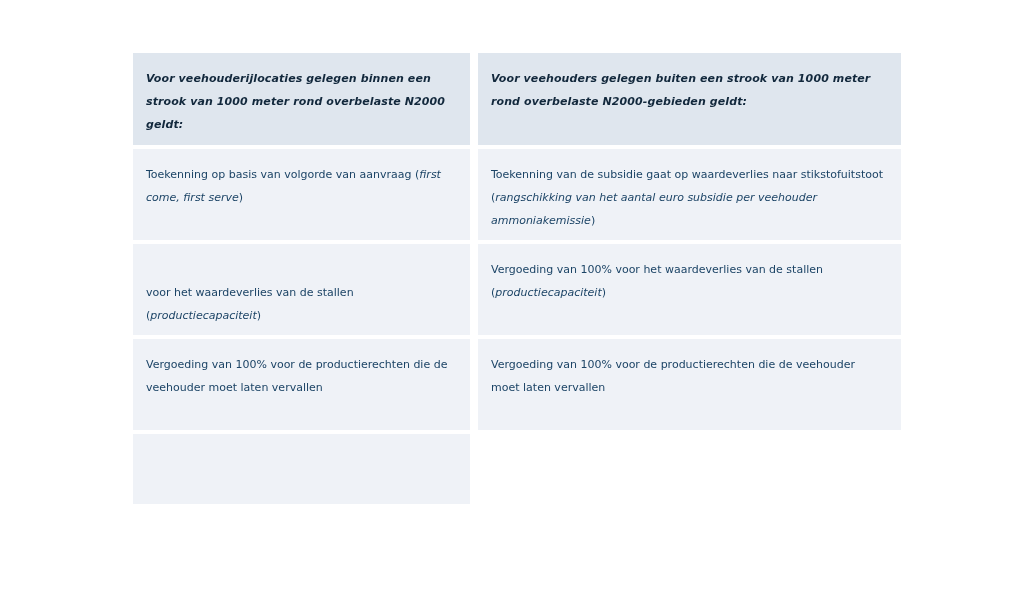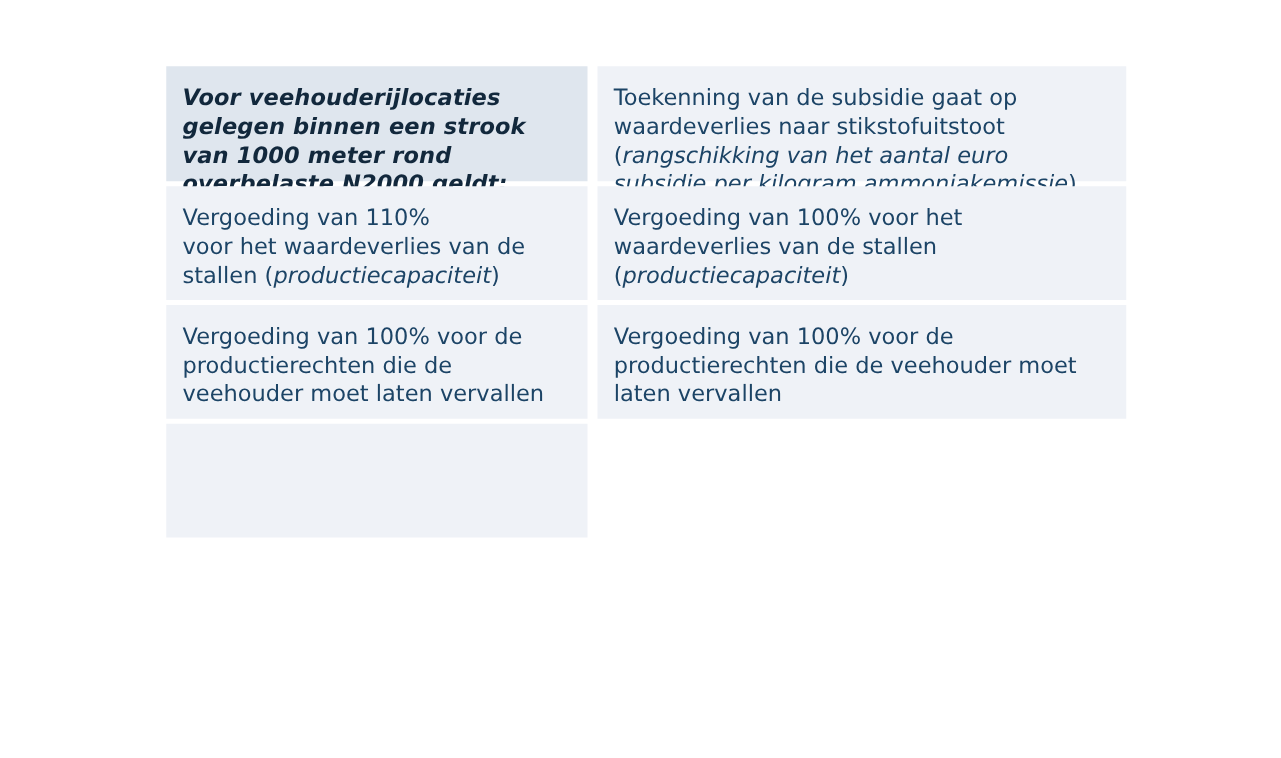--- a/index.html
+++ b/index.html
@@ -23,42 +23,44 @@
     top:53px;
     width:768px;
     display:grid;
     grid-template-columns:337px 423px;
     grid-template-rows:92px 91px 91px 91px 70px;
     column-gap:8px;
     row-gap:4px;
   }
   .cell{
     padding:14px 16px 12px 13px;
-    font-size:18px;
+    font-size:11px;
     line-height:23px;
     color:var(--body-text);
     background:var(--cell-bg);
   }
   .cell.header{
     background:var(--header-bg);
     color:var(--header-text);
     font-weight:bold;
     font-style:italic;
     letter-spacing:0.1px;
   }
   .it{font-style:italic;}
 </style>
 </head>
 <body>
 
 <div class="table">
   <div class="cell header"><span class="it">Voor veehouderijlocaties gelegen binnen een strook van 1000 meter rond overbelaste N2000 geldt:</span></div>
+  <div class="cell header"><span class="it">Voor veehouders gelegen buiten een strook van 1000 meter rond overbelaste N2000-gebieden geldt:</span></div>
 
-  <div class="cell"><span>Toekenning van de subsidie gaat op waardeverlies naar stikstofuitstoot (</span><span class="it">rangschikking van het aantal euro subsidie per kilogram ammoniakemissie</span><span>)</span></div>
+  <div class="cell"><span>Toekenning op basis van volgorde van aanvraag (</span><span class="it">first come, first serve</span><span>)</span></div>
+  <div class="cell"><span>Toekenning van de subsidie gaat op waardeverlies naar stikstofuitstoot (</span><span class="it">rangschikking van het aantal euro subsidie per veehouder ammoniakemissie</span><span>)</span></div>
 
-  <div class="cell"><span>Vergoeding van 110%</span><br><span>voor het waardeverlies van de stallen (</span><span class="it">productiecapaciteit</span><span>)</span></div>
+  <div class="cell"><br><span>voor het waardeverlies van de stallen (</span><span class="it">productiecapaciteit</span><span>)</span></div>
   <div class="cell"><span>Vergoeding van 100% voor het waardeverlies van de stallen (</span><span class="it">productiecapaciteit</span><span>)</span></div>
 
   <div class="cell"><span>Vergoeding van 100% voor de productierechten die de veehouder moet laten vervallen</span></div>
   <div class="cell"><span>Vergoeding van 100% voor de productierechten die de veehouder moet laten vervallen</span></div>
 
   <div class="cell"></div>
 </div>
 
 </body></html>

